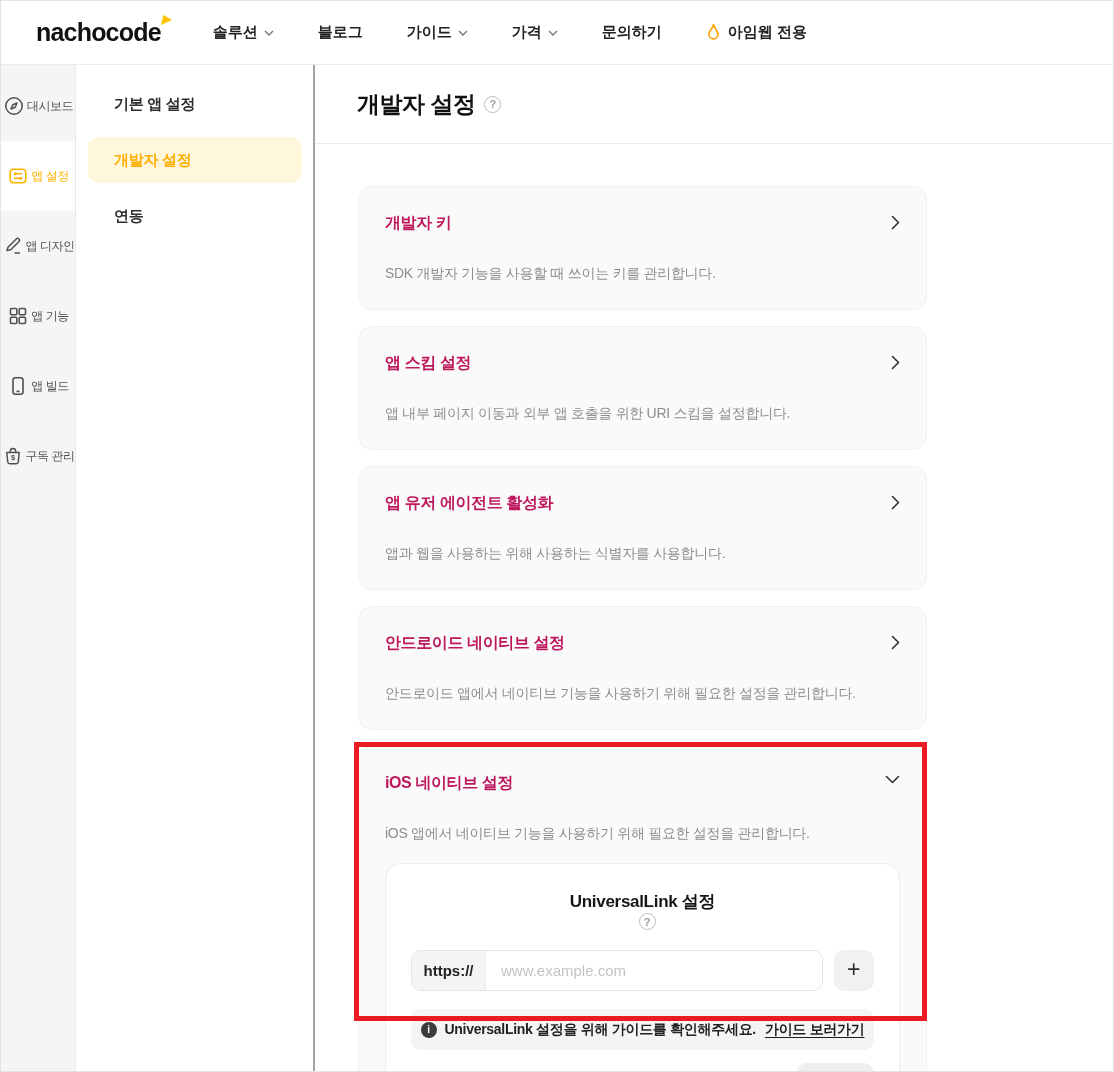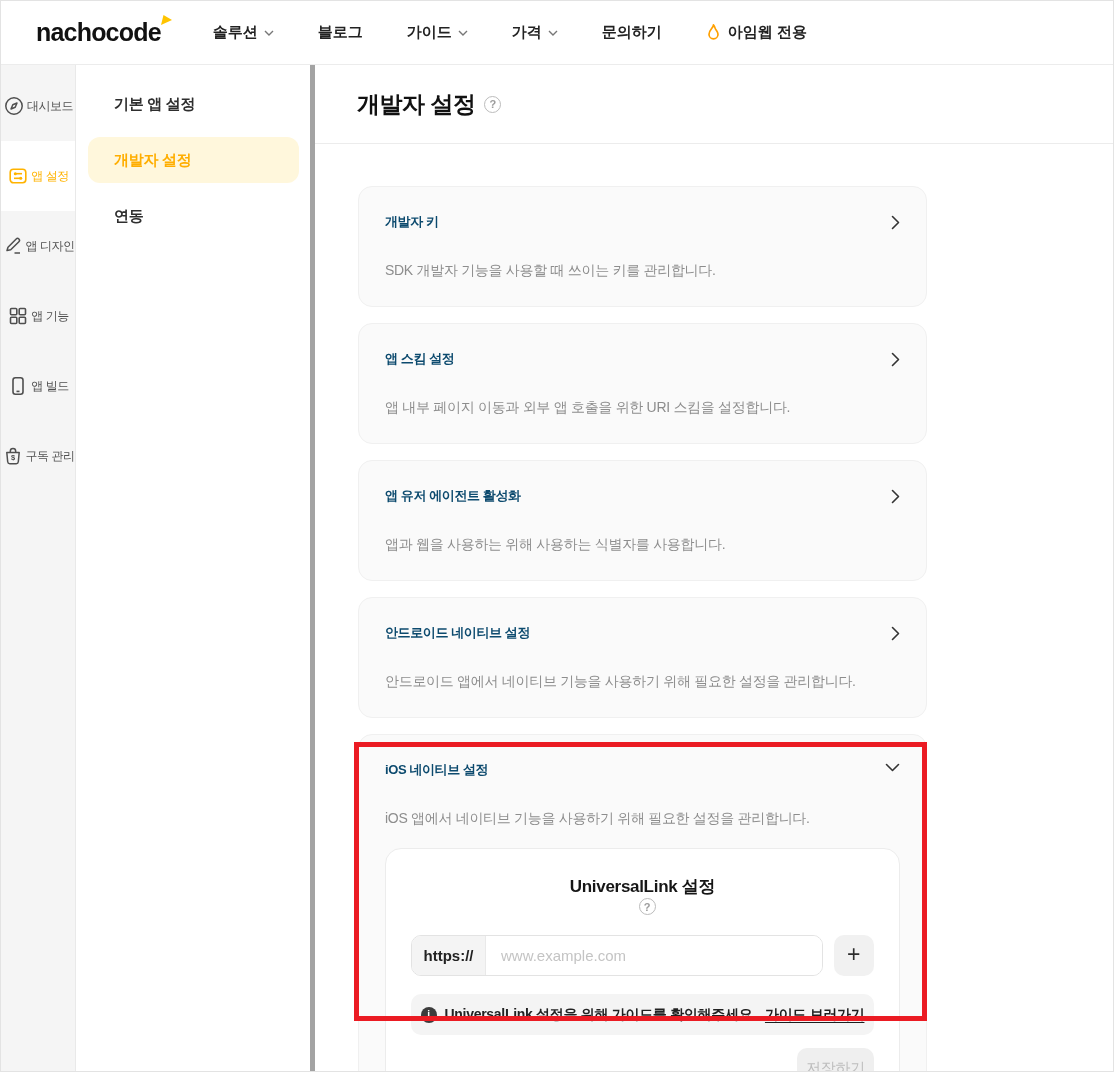--- a/index.html
+++ b/index.html
@@ -17,33 +17,33 @@
   .navitem.special { gap:7px; }
 
   
   .iconbar { position:absolute; left:0; top:64px; bottom:0; width:75px; background:#f5f5f5; border-right:1px solid #e9e9e9; padding-top:6px; }
   .icon-item { height:70px; display:flex; flex-direction:row; align-items:center; justify-content:center; gap:2px; color:#4f4f4f; cursor:pointer; }
   .icon-item .ilabel { font-size:12px; letter-spacing:-0.5px; }
   .icon-item.active { background:#fff; color:#FFB300; }
   .icon-item svg { display:block; }
 
   
-  .subnav { position:absolute; left:76px; top:64px; bottom:0; width:238px; background:#fff; border-right:5px solid #a3a3a3; padding-top:16px;text-align:center; }
+  .subnav { position:absolute; left:76px; top:64px; bottom:0; width:238px; background:#fff; border-right:2px solid #a3a3a3; padding-top:16px;text-align:center; }
   .subnav-item { height:46px; margin:0 11px 10px; display:flex; align-items:center; padding-left:26px; border-radius:12px; font-size:15px; font-weight:700; color:#2e2e2e; letter-spacing:-0.3px; cursor:pointer; }
   .subnav-item.active { background:#FFF7DC; color:#FFAE00; }
 
   
   .main { position:absolute; left:314px; top:64px; right:0; bottom:0; background:#fff; overflow:hidden; }
   .main-header { height:79px; display:flex; align-items:center; padding-left:42px; border-bottom:1px solid #ececec; }
   .page-title { font-size:23px; font-weight:800; color:#111; letter-spacing:-0.5px; }
   .qmark { width:17px; height:17px; border:1.5px solid #bcbcbc; border-radius:50%; color:#9c9c9c; font-size:11px; font-weight:700; display:inline-flex; align-items:center; justify-content:center; margin-left:9px; cursor:pointer; }
   .content { padding:42px 0 0 43px; }
 
   .card { position:relative; width:569px; background:#fafafa; border:1px solid #f0f0f0; border-radius:14px; padding:26px; margin-bottom:16px; }
-  .card-title { font-size:13px; font-weight:800; color:#0c4a6e; letter-spacing:-0.4px; }
+  .card-title { font-size:16px; font-weight:800; color:#be185d; letter-spacing:-0.4px; }
   .card-desc { font-size:14px; color:#8d8d8d; margin-top:31px; letter-spacing:-0.3px; }
   .card-chevron { position:absolute; right:26px; top:28px; cursor:pointer; line-height:0; }
   .card.expanded { padding-bottom:16px; }
 
   
   .panel { margin-top:20px; background:#fff; border:1px solid #ececec; border-radius:16px; padding:26px 25px 20px; }
   .panel-title-row { display:flex; align-items:center;flex-direction:column; }
   .panel-title { font-size:17px; font-weight:800; color:#161616; letter-spacing:-0.3px; }
   .input-row { display:flex; align-items:center; margin-top:20px; }
   .url-group { display:flex; width:418px; height:41px; border:1px solid #e3e3e3; border-radius:10px; overflow:hidden; background:#fff; }

